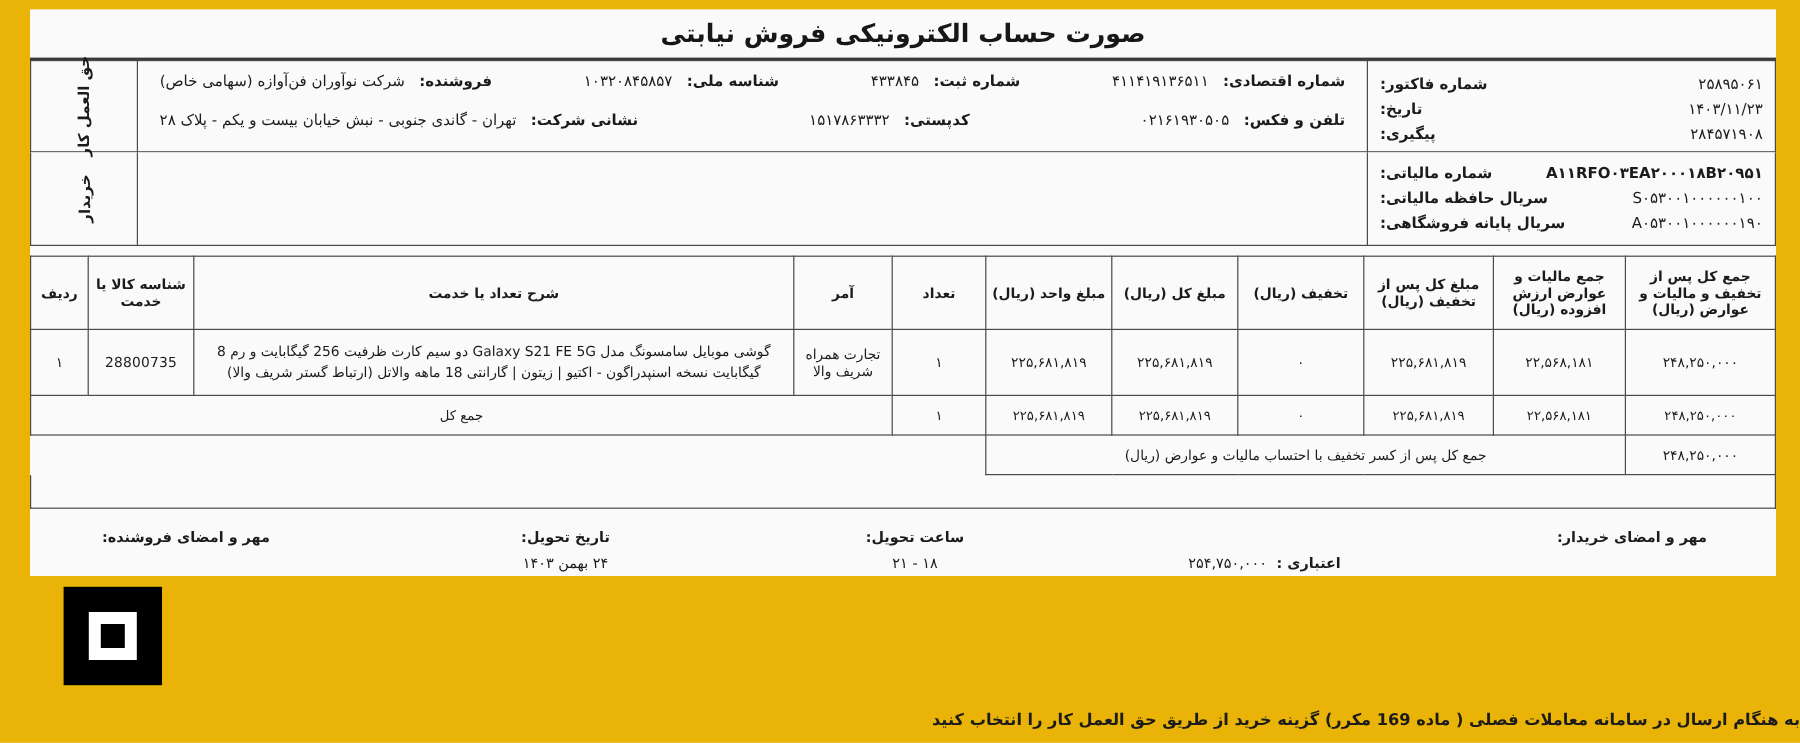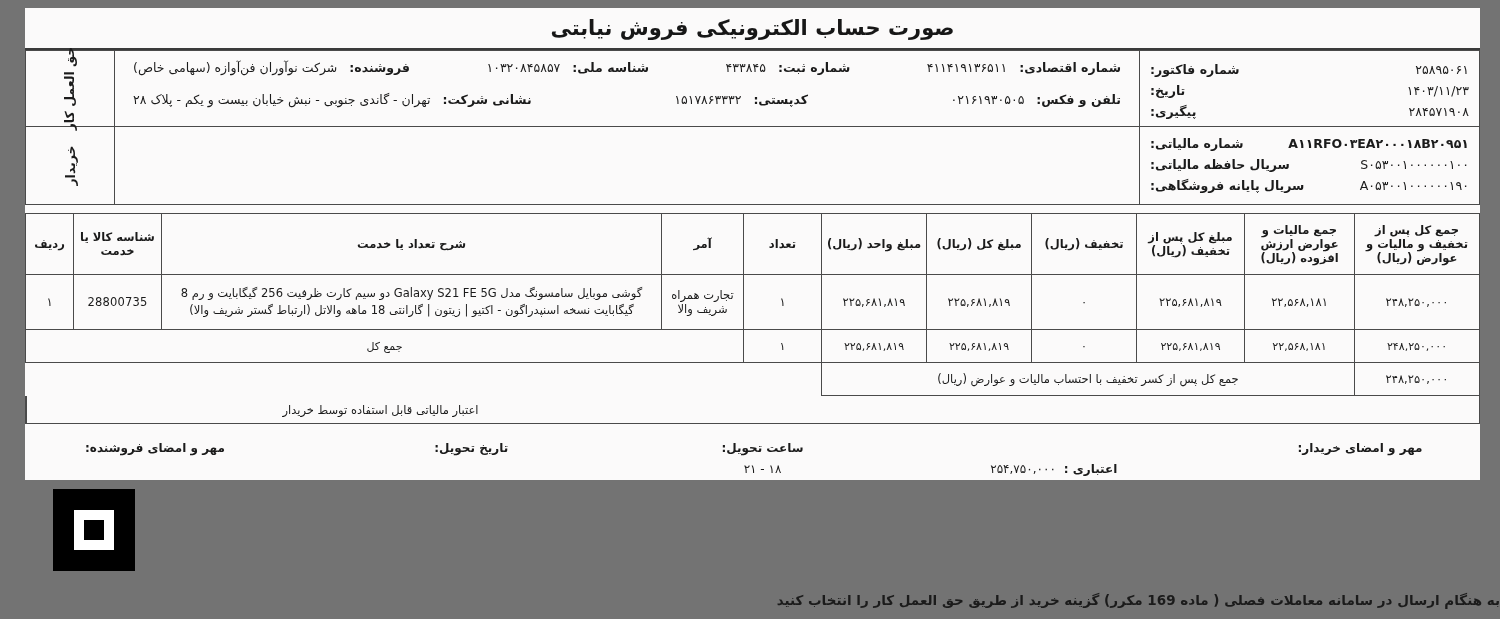--- a/index.html
+++ b/index.html
@@ -6,21 +6,21 @@
   body{
     width:1500px;height:619px;
     background:#f3f2f0;
     font-family:"DejaVu Sans","Liberation Sans",sans-serif;
     color:#1b1b1b;
     overflow:hidden;
   }
   .page{
     position:relative;
     width:1500px;height:619px;
-    background:#737373;
+    background:#eab308;
     box-sizing:border-box;
   }
   .sheet{
     position:absolute;
     left:25px;top:8px;
     width:1455px;
     background:#fbfafa;
   }
   
   .title-bar{
@@ -301,21 +301,20 @@
         <tr class="totalrow">
           <td class="num">۲۴۸,۲۵۰,۰۰۰</td>
           <td colspan="5" class="grandlabel">جمع کل پس از کسر تخفیف با احتساب مالیات و عوارض (ریال)</td>
           <td colspan="5" style="border:none;background:#fbfafa;"></td>
         </tr>
       </tbody>
     </table>
 
     <div class="creditbar">
       <div class="c-left"></div>
-      <div class="c-right">اعتبار مالیاتی قابل استفاده توسط خریدار</div>
     </div>
 
     <div class="signbar">
       <div class="sig-col" style="width:180px;">
         <div class="k">مهر و امضای خریدار:</div>
       </div>
 
       <div class="sig-col" style="width:190px;">
         <div class="k" style="visibility:hidden;">.</div>
         <div class="sig-inline">
@@ -324,20 +323,21 @@
         </div>
       </div>
 
       <div class="sig-col" style="width:150px;">
         <div class="k">ساعت تحویل:</div>
         <div class="v">۱۸ - ۲۱</div>
       </div>
 
       <div class="sig-col" style="width:190px;">
         <div class="k">تاریخ تحویل:</div>
+        <div class="v">۲۴ بهمن ۱۴۰۳</div>
       </div>
 
       <div class="sig-col" style="width:200px;">
         <div class="k">مهر و امضای فروشنده:</div>
       </div>
     </div>
 
   </div>
 
   <div class="qr">

